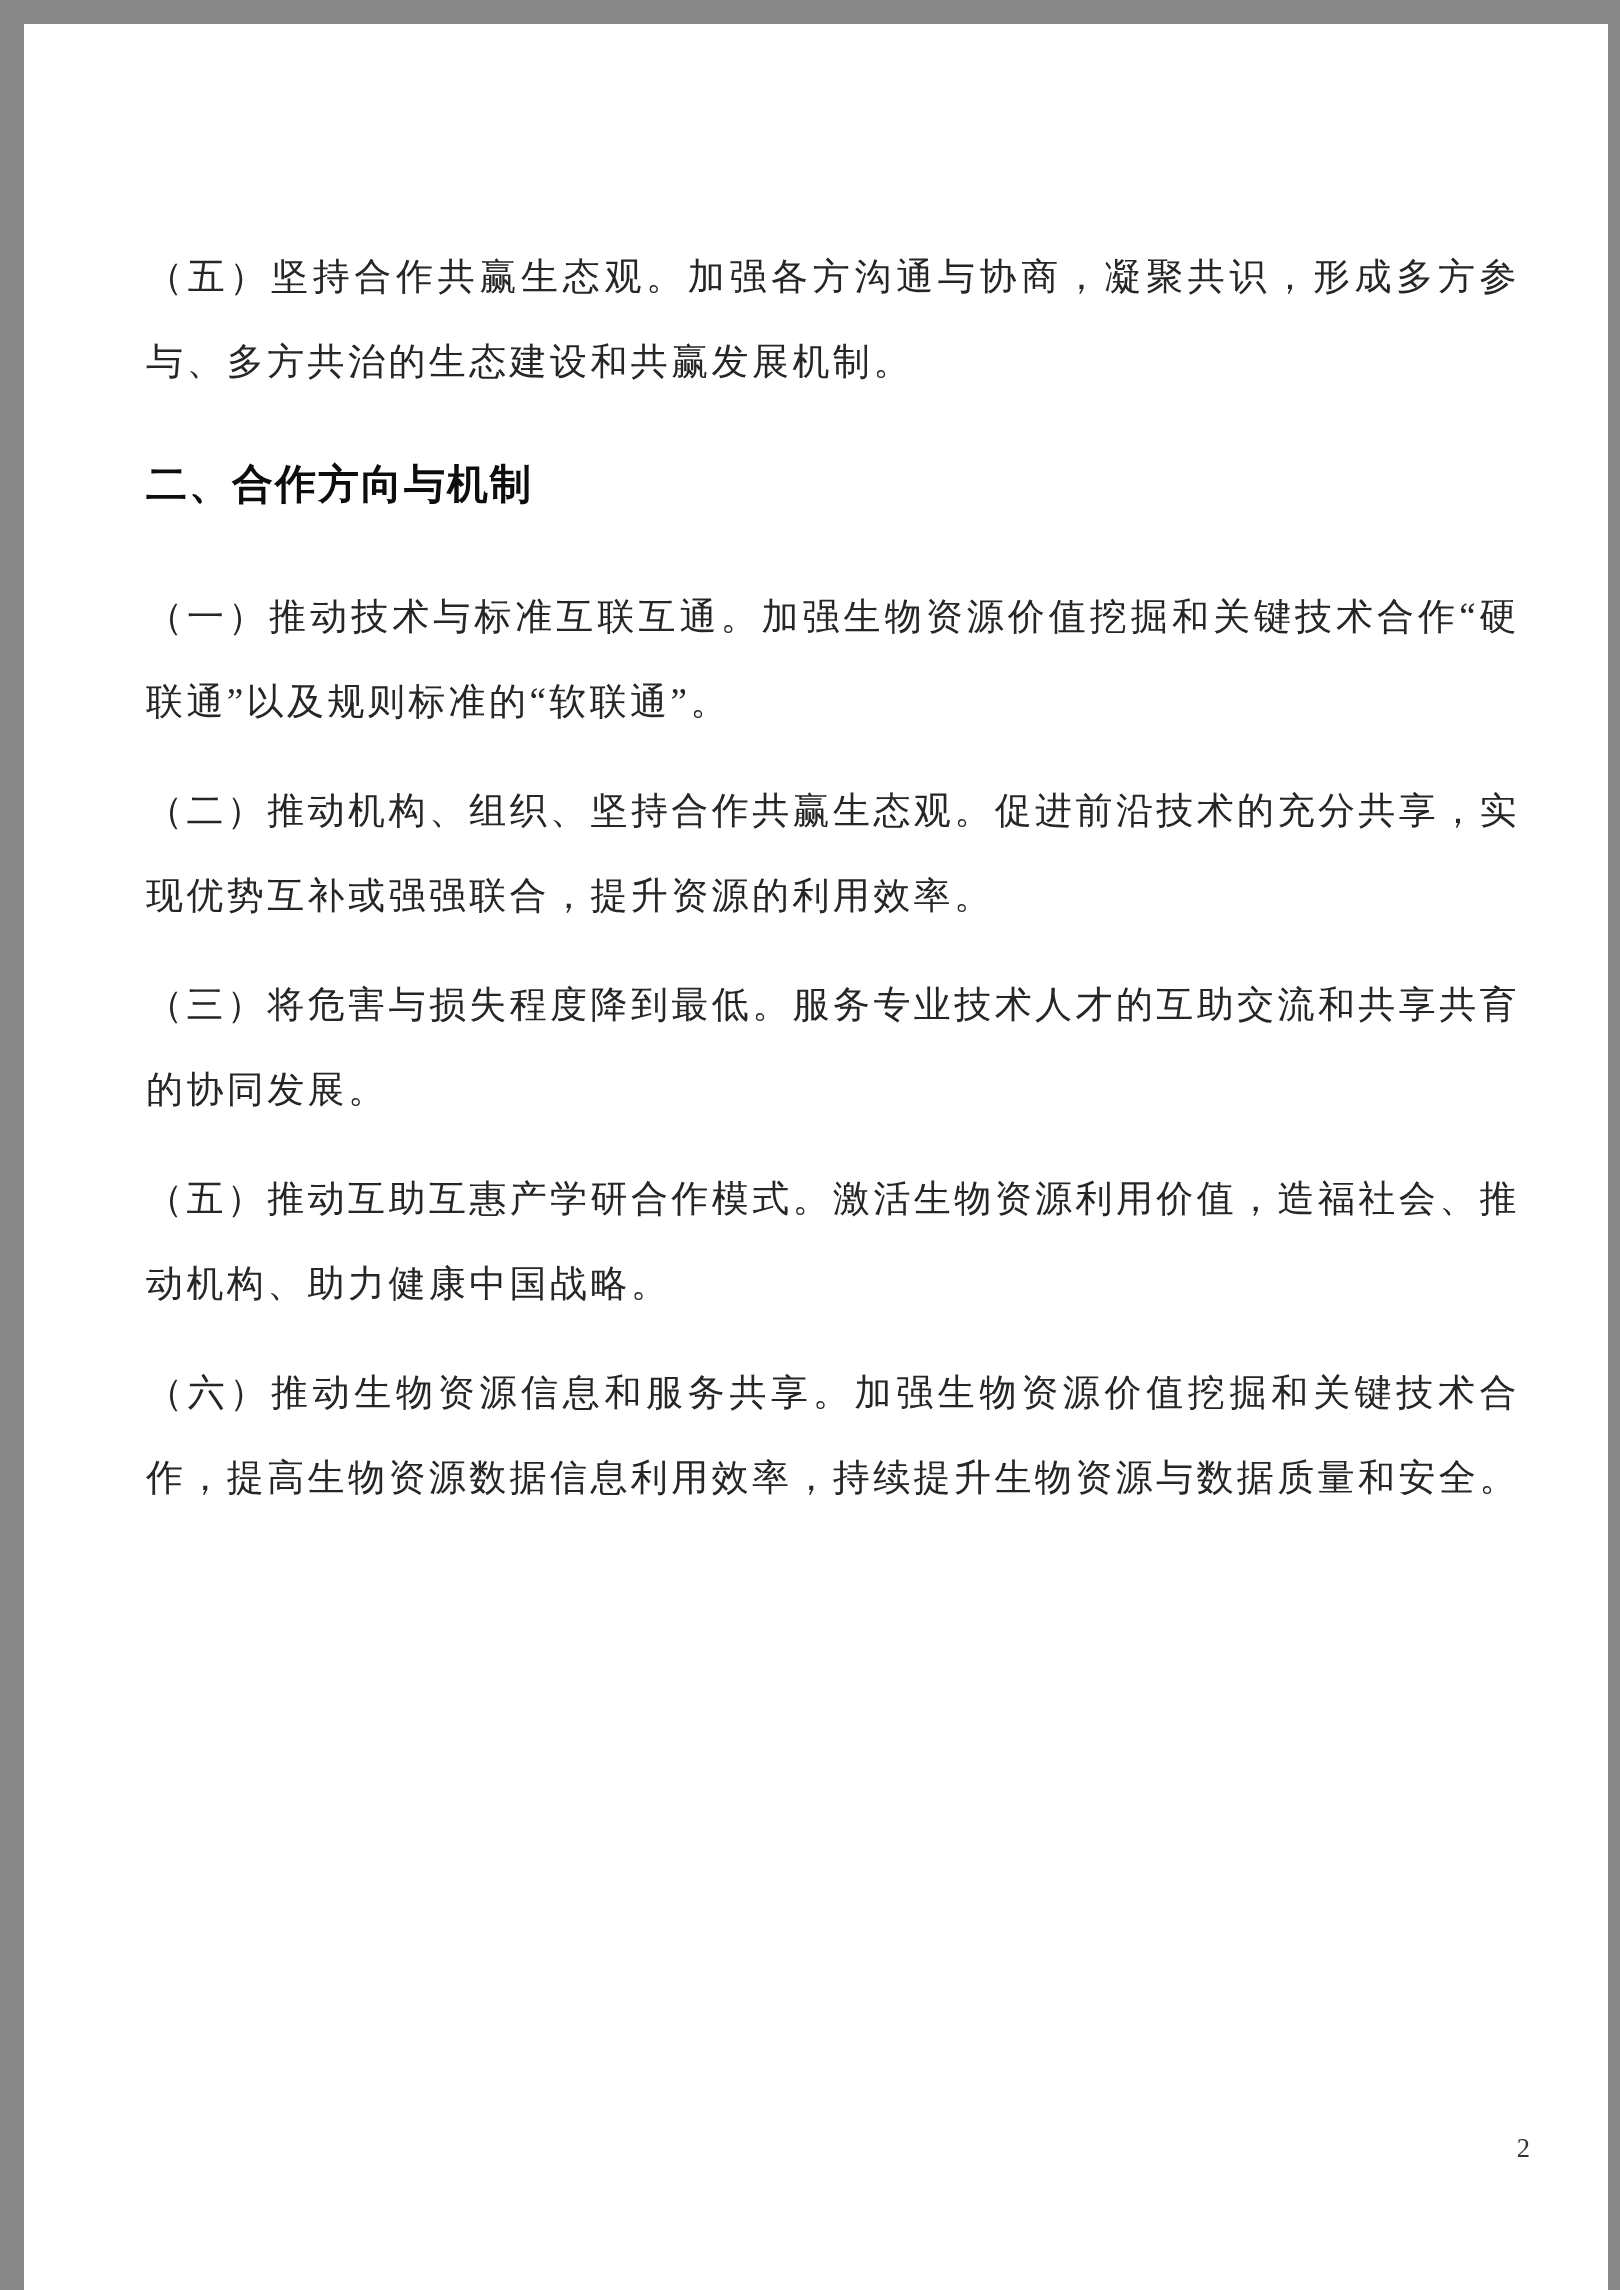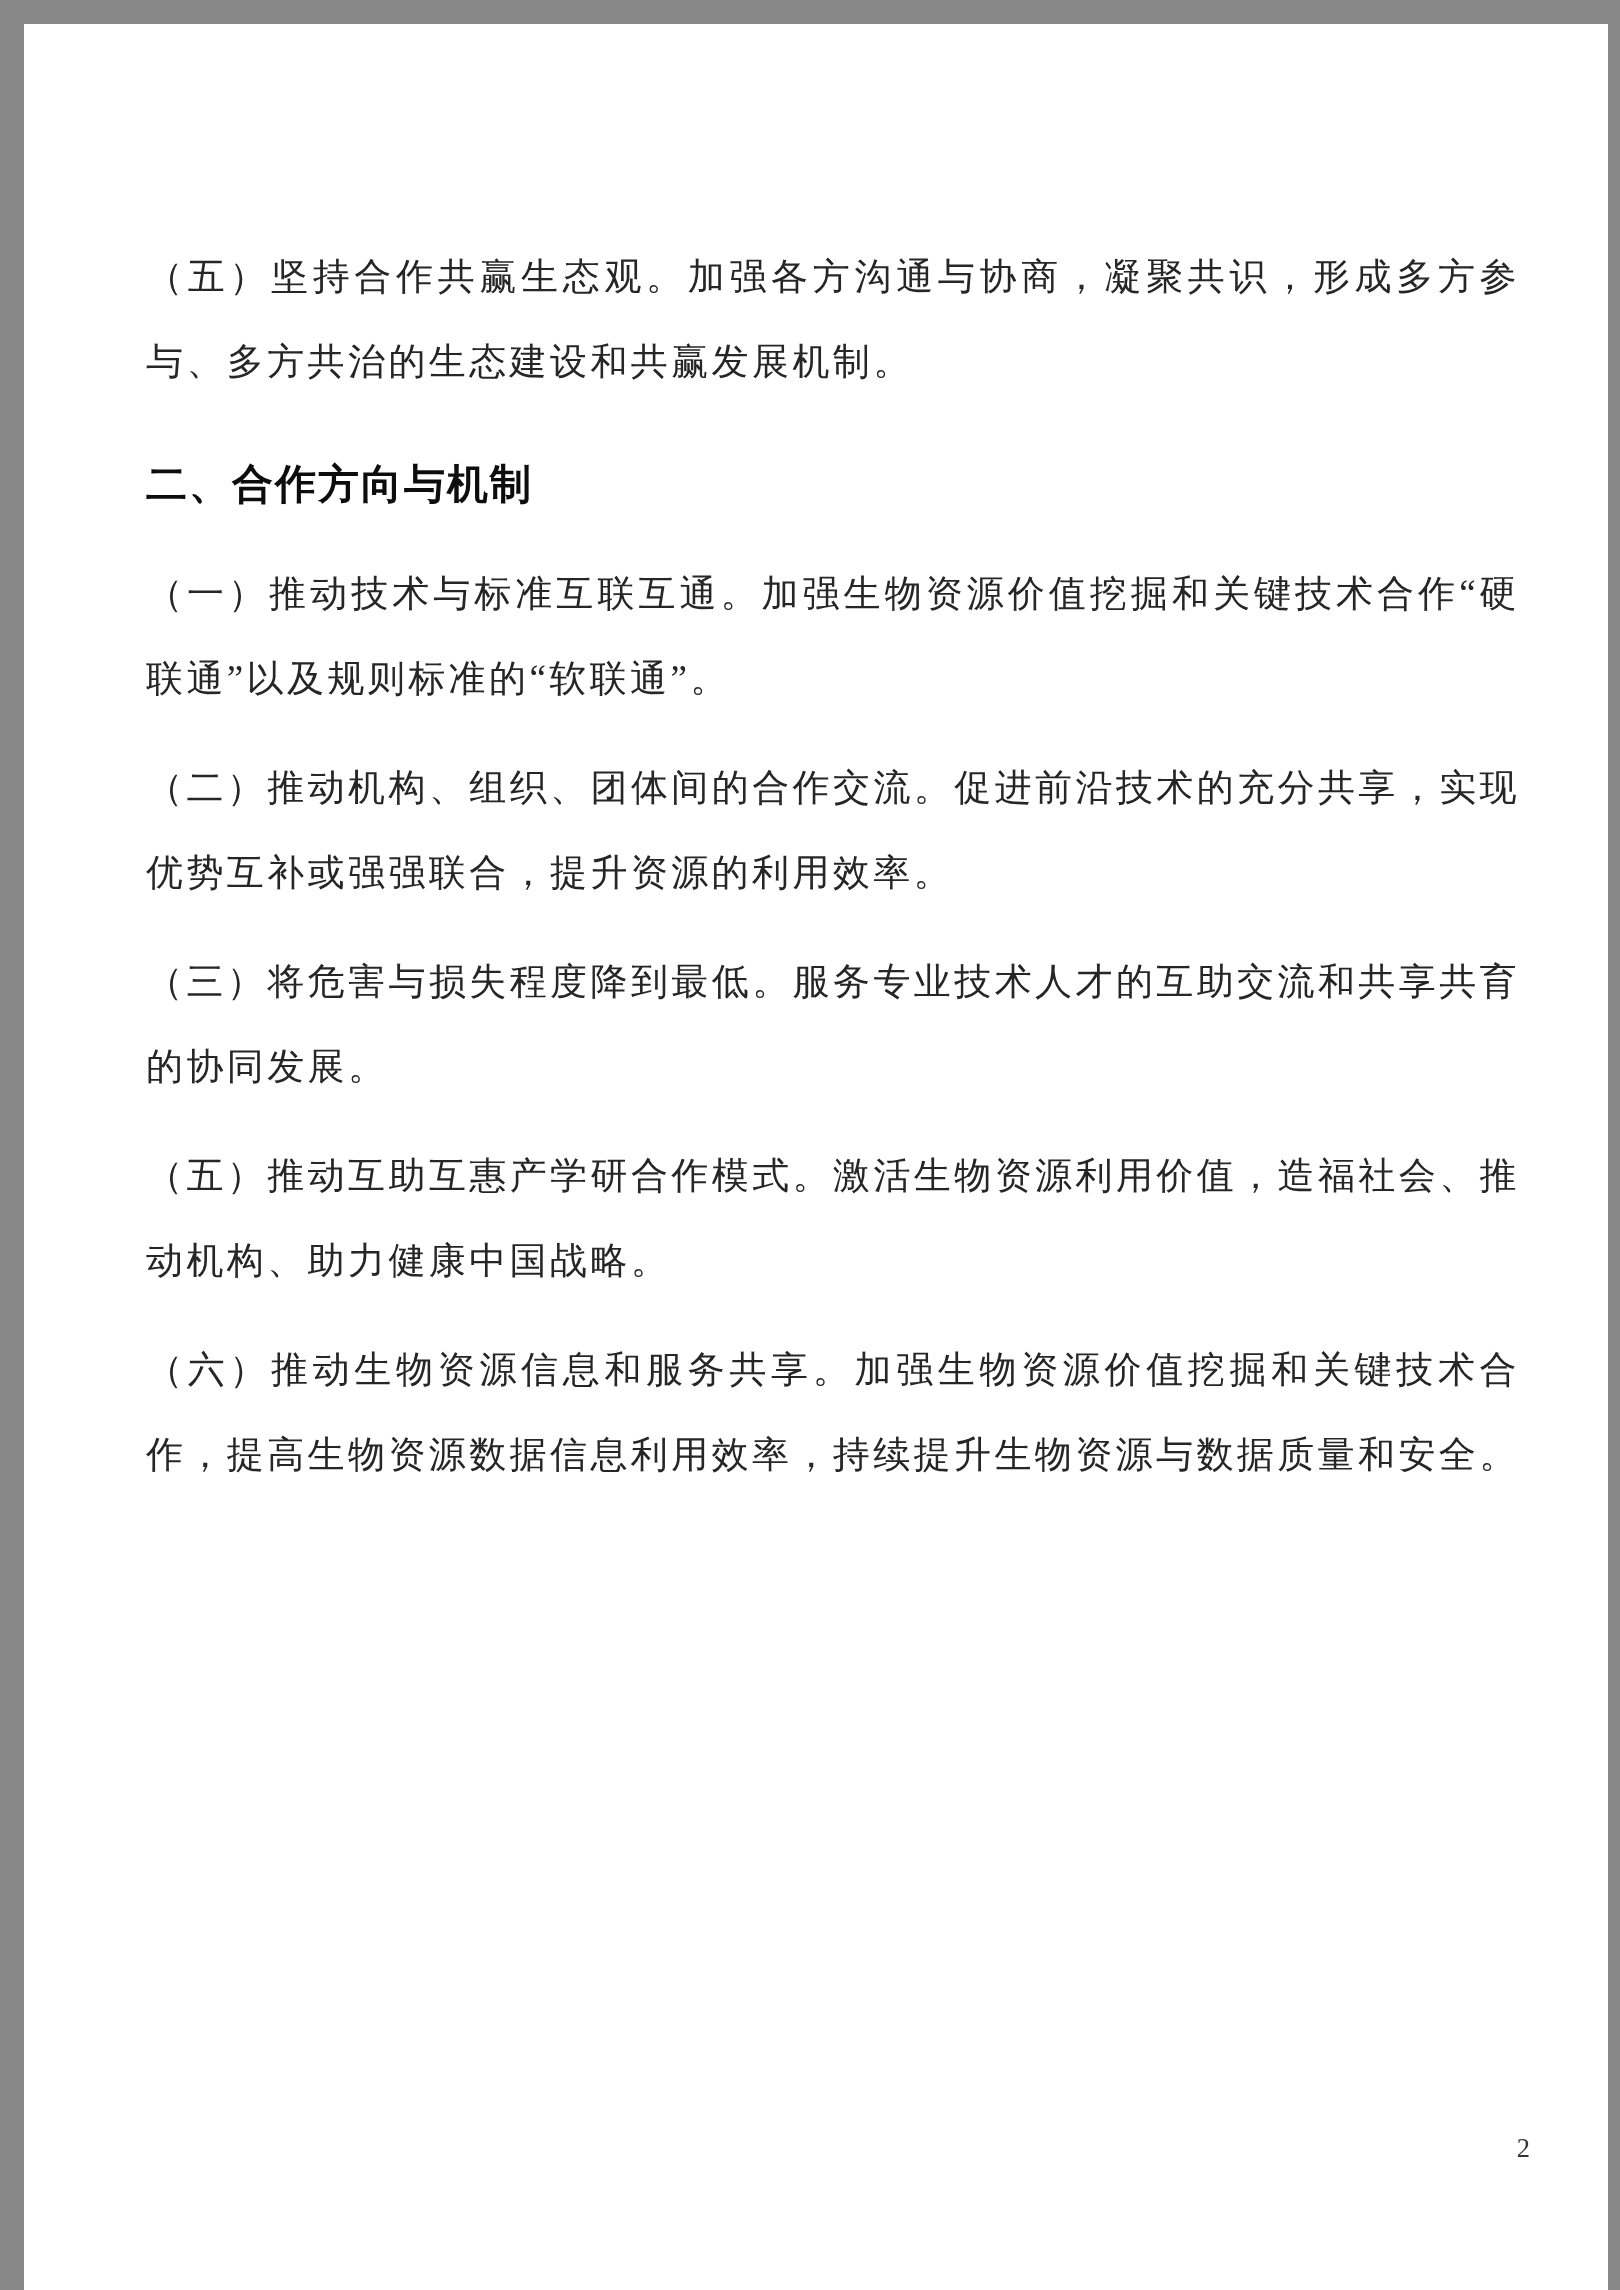--- a/index.html
+++ b/index.html
@@ -32,21 +32,21 @@
     color: #262626;
   }
   .section-heading {
     font-family: "Liberation Sans", "DejaVu Sans", sans-serif;
     font-weight: 900;
     font-size: 41px;
     line-height: 61px;
     letter-spacing: 2px;
     color: #0d0d0d;
     margin-top: 25.5px;
-    margin-bottom: 12px;
+    margin-bottom: 35px;
   }
   .page-number {
     position: absolute;
     right: 102px;
     bottom: 139px;
     font-size: 26.5px;
     color: #333333;
     font-family: "Liberation Serif", "DejaVu Serif", serif;
   }
 </style>
@@ -55,21 +55,21 @@
 
 <div class="page">
   <div class="content">
 
     <p class="para">（五）坚持合作共赢生态观。加强各方沟通与协商，凝聚共识，形成多方参与、多方共治的生态建设和共赢发展机制。</p>
 
     <h2 class="section-heading">二、合作方向与机制</h2>
 
     <p class="para">（一）推动技术与标准互联互通。加强生物资源价值挖掘和关键技术合作“硬联通”以及规则标准的“软联通”。</p>
 
-    <p class="para">（二）推动机构、组织、团体间的合作交流。促进前沿技术的充分共享，实现优势互补或强强联合，提升资源的利用效率。</p>
+    <p class="para">（二）推动机构、组织、坚持合作共赢生态观。促进前沿技术的充分共享，实现优势互补或强强联合，提升资源的利用效率。</p>
 
     <p class="para">（三）将危害与损失程度降到最低。服务专业技术人才的互助交流和共享共育的协同发展。</p>
 
 
     <p class="para">（五）推动互助互惠产学研合作模式。激活生物资源利用价值，造福社会、推动机构、助力健康中国战略。</p>
 
     <p class="para">（六）推动生物资源信息和服务共享。加强生物资源价值挖掘和关键技术合作，提高生物资源数据信息利用效率，持续提升生物资源与数据质量和安全。</p>
 
   </div>
 

